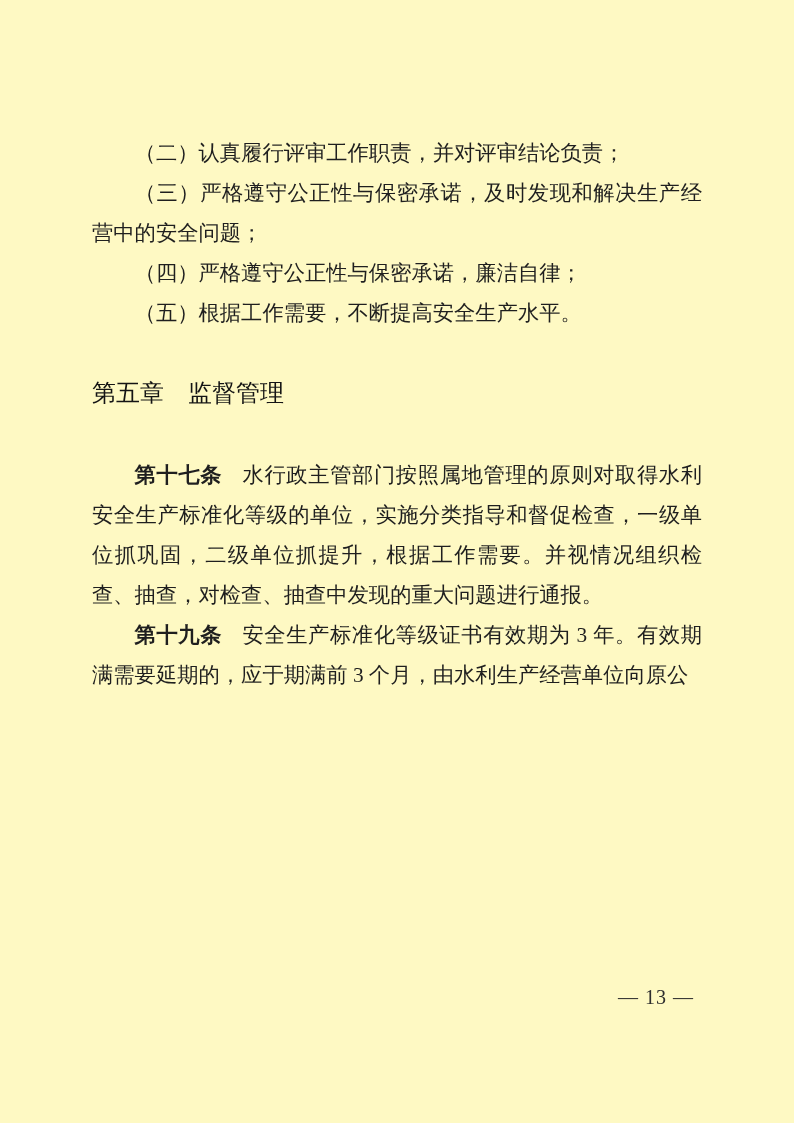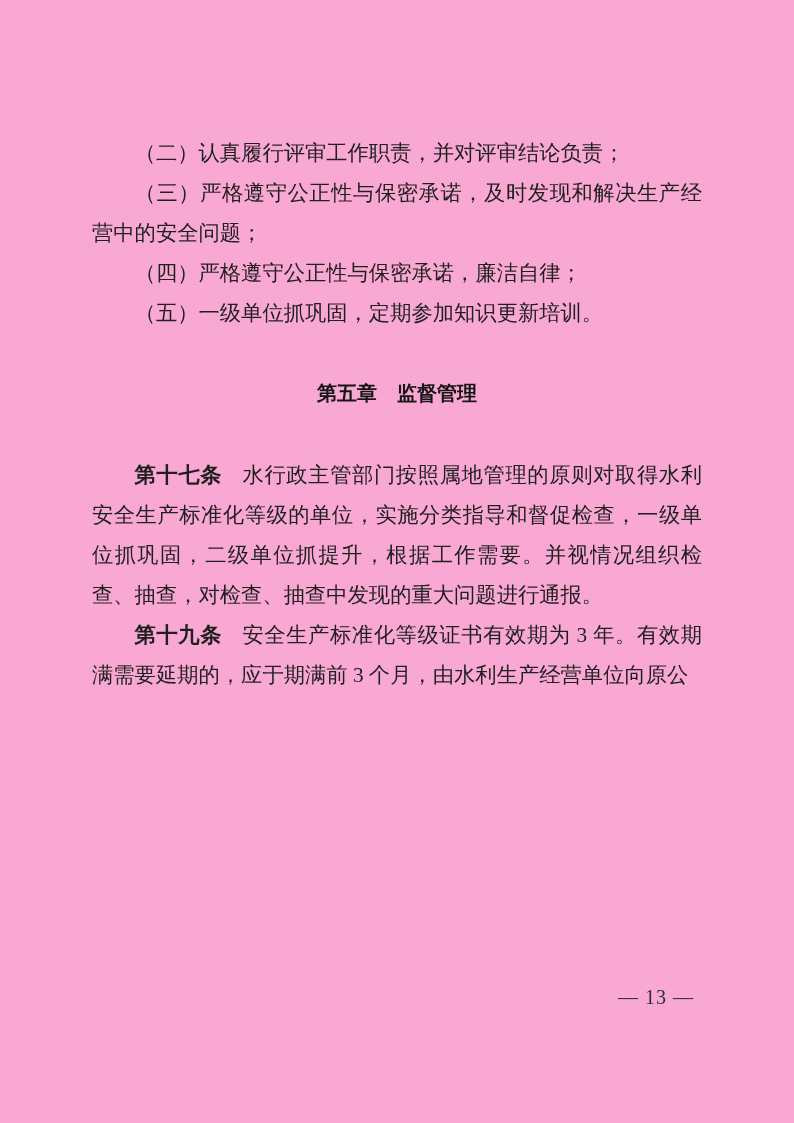--- a/index.html
+++ b/index.html
@@ -4,21 +4,21 @@
 <style>
   html, body {
     margin: 0;
     padding: 0;
     background: #ffffff;
   }
   .page {
     position: relative;
     width: 794px;
     height: 1123px;
-    background: #f9a8d4;
+    background: #fef9c3;
     overflow: hidden;
     font-family: "Liberation Serif", "DejaVu Serif", serif;
     color: #1f1f1f;
   }
   .content {
     position: absolute;
     left: 92px;
     top: 133px;
     width: 610px;
   }
@@ -32,24 +32,24 @@
     word-break: break-all;
   }
   .article-label {
     font-weight: bold;
     margin-right: 0.95em;
     margin-top: 18px;
   }
   .chapter-heading {
     margin: 40px 0 42px 0;
     font-family: "Liberation Sans", "DejaVu Sans", sans-serif;
-    font-size: 20px;
-    font-weight: bold;
+    font-size: 24px;
+    font-weight: normal;
     line-height: 40px;
-    text-align: center;
+    text-align: left;
     text-indent: 0;
     color: #141414;
   }
   .page-number {
     position: absolute;
     top: 982px;
     right: 100px;
     font-size: 20px;
     line-height: 30px;
     color: #2e2e2e;
@@ -59,21 +59,21 @@
 </style>
 </head>
 <body>
 
 <div class="page">
   <div class="content">
 
     <p class="body-para">（二）认真履行评审工作职责，并对评审结论负责；</p>
     <p class="body-para">（三）严格遵守公正性与保密承诺，及时发现和解决生产经营中的安全问题；</p>
     <p class="body-para">（四）严格遵守公正性与保密承诺，廉洁自律；</p>
-    <p class="body-para">（五）一级单位抓巩固，定期参加知识更新培训。</p>
+    <p class="body-para">（五）根据工作需要，不断提高安全生产水平。</p>
 
     <h2 class="chapter-heading">第五章　监督管理</h2>
 
     <p class="body-para"><span class="article-label">第十七条</span><span class="article-text">水行政主管部门按照属地管理的原则对取得水利安全生产标准化等级的单位，实施分类指导和督促检查，一级单位抓巩固，二级单位抓提升，根据工作需要。并视情况组织检查、抽查，对检查、抽查中发现的重大问题进行通报。</span></p>
 
 
     <p class="body-para"><span class="article-label">第十九条</span><span class="article-text">安全生产标准化等级证书有效期为 3 年。有效期满需要延期的，应于期满前 3 个月，由水利生产经营单位向原公</span></p>
 
   </div>
 

